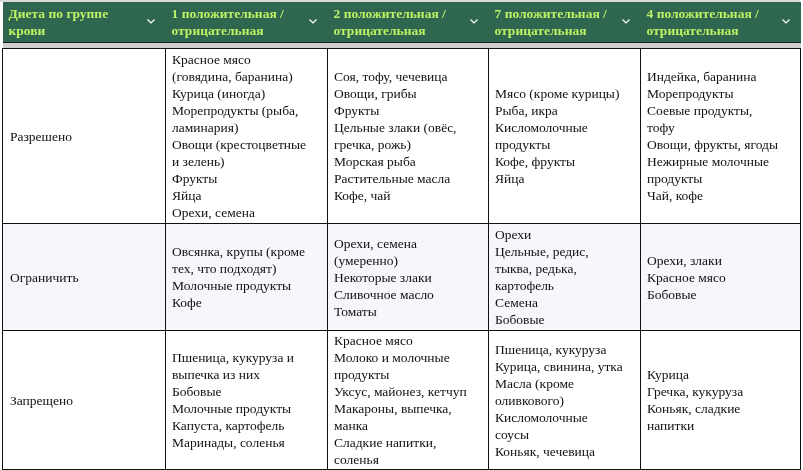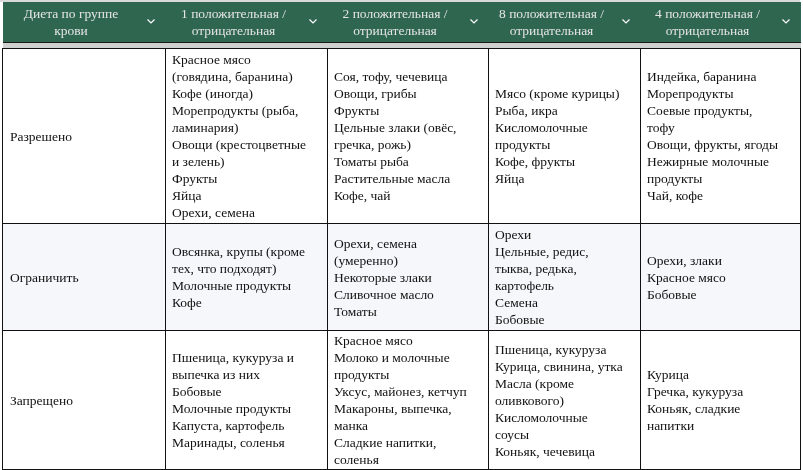--- a/index.html
+++ b/index.html
@@ -29,23 +29,23 @@
     table {
       position: absolute;
       left: 2px;
       top: 2px;
       border-collapse: collapse;
       table-layout: fixed;
       width: 798px;
     }
     thead th {
       background: #2f6650;
-      color: #e5e5e5;
-      font-weight: normal;
-      text-align: center;
+      color: #bef264;
+      font-weight: bold;
+      text-align: left;
       vertical-align: top;
       padding: 3px 6px 3px 6px;
       height: 34px;
       line-height: 17px;
       font-size: 13.5px;
       position: relative;
       border: none;
     }
     thead th .hlabel {
       display: block;
@@ -114,21 +114,21 @@
               <polyline points="1.5,3.5 5,7 8.5,3.5" fill="none" stroke="#ffffff" stroke-width="1.2"></polyline>
             </svg>
         </th>
         <th>
           <span class="hlabel">2 положительная / отрицательная</span>
           <svg class="chev" viewBox="0 0 10 10">
               <polyline points="1.5,3.5 5,7 8.5,3.5" fill="none" stroke="#ffffff" stroke-width="1.2"></polyline>
             </svg>
         </th>
         <th>
-          <span class="hlabel">8 положительная / отрицательная</span>
+          <span class="hlabel">7 положительная / отрицательная</span>
           <svg class="chev" viewBox="0 0 10 10">
               <polyline points="1.5,3.5 5,7 8.5,3.5" fill="none" stroke="#ffffff" stroke-width="1.2"></polyline>
             </svg>
         </th>
         <th>
           <span class="hlabel">4 положительная / отрицательная</span>
           <svg class="chev" viewBox="0 0 10 10">
               <polyline points="1.5,3.5 5,7 8.5,3.5" fill="none" stroke="#ffffff" stroke-width="1.2"></polyline>
             </svg>
         </th>
@@ -137,36 +137,36 @@
     <tbody>
       <tr class="gapstrip">
         <td colspan="5"></td>
       </tr>
 
       <tr class="row-allowed">
         <td class="rowlabel">Разрешено</td>
         <td>
             <span class="line">Красное мясо</span>
             <span class="line">(говядина, баранина)</span>
-            <span class="line">Кофе (иногда)</span>
+            <span class="line">Курица (иногда)</span>
             <span class="line">Морепродукты (рыба,</span>
             <span class="line">ламинария)</span>
             <span class="line">Овощи (крестоцветные</span>
             <span class="line">и зелень)</span>
             <span class="line">Фрукты</span>
             <span class="line">Яйца</span>
             <span class="line">Орехи, семена</span>
           </td>
         <td>
             <span class="line">Соя, тофу, чечевица</span>
             <span class="line">Овощи, грибы</span>
             <span class="line">Фрукты</span>
             <span class="line">Цельные злаки (овёс,</span>
             <span class="line">гречка, рожь)</span>
-            <span class="line">Томаты рыба</span>
+            <span class="line">Морская рыба</span>
             <span class="line">Растительные масла</span>
             <span class="line">Кофе, чай</span>
           </td>
         <td>
             <span class="line">Мясо (кроме курицы)</span>
             <span class="line">Рыба, икра</span>
             <span class="line">Кисломолочные</span>
             <span class="line">продукты</span>
             <span class="line">Кофе, фрукты</span>
             <span class="line">Яйца</span>

